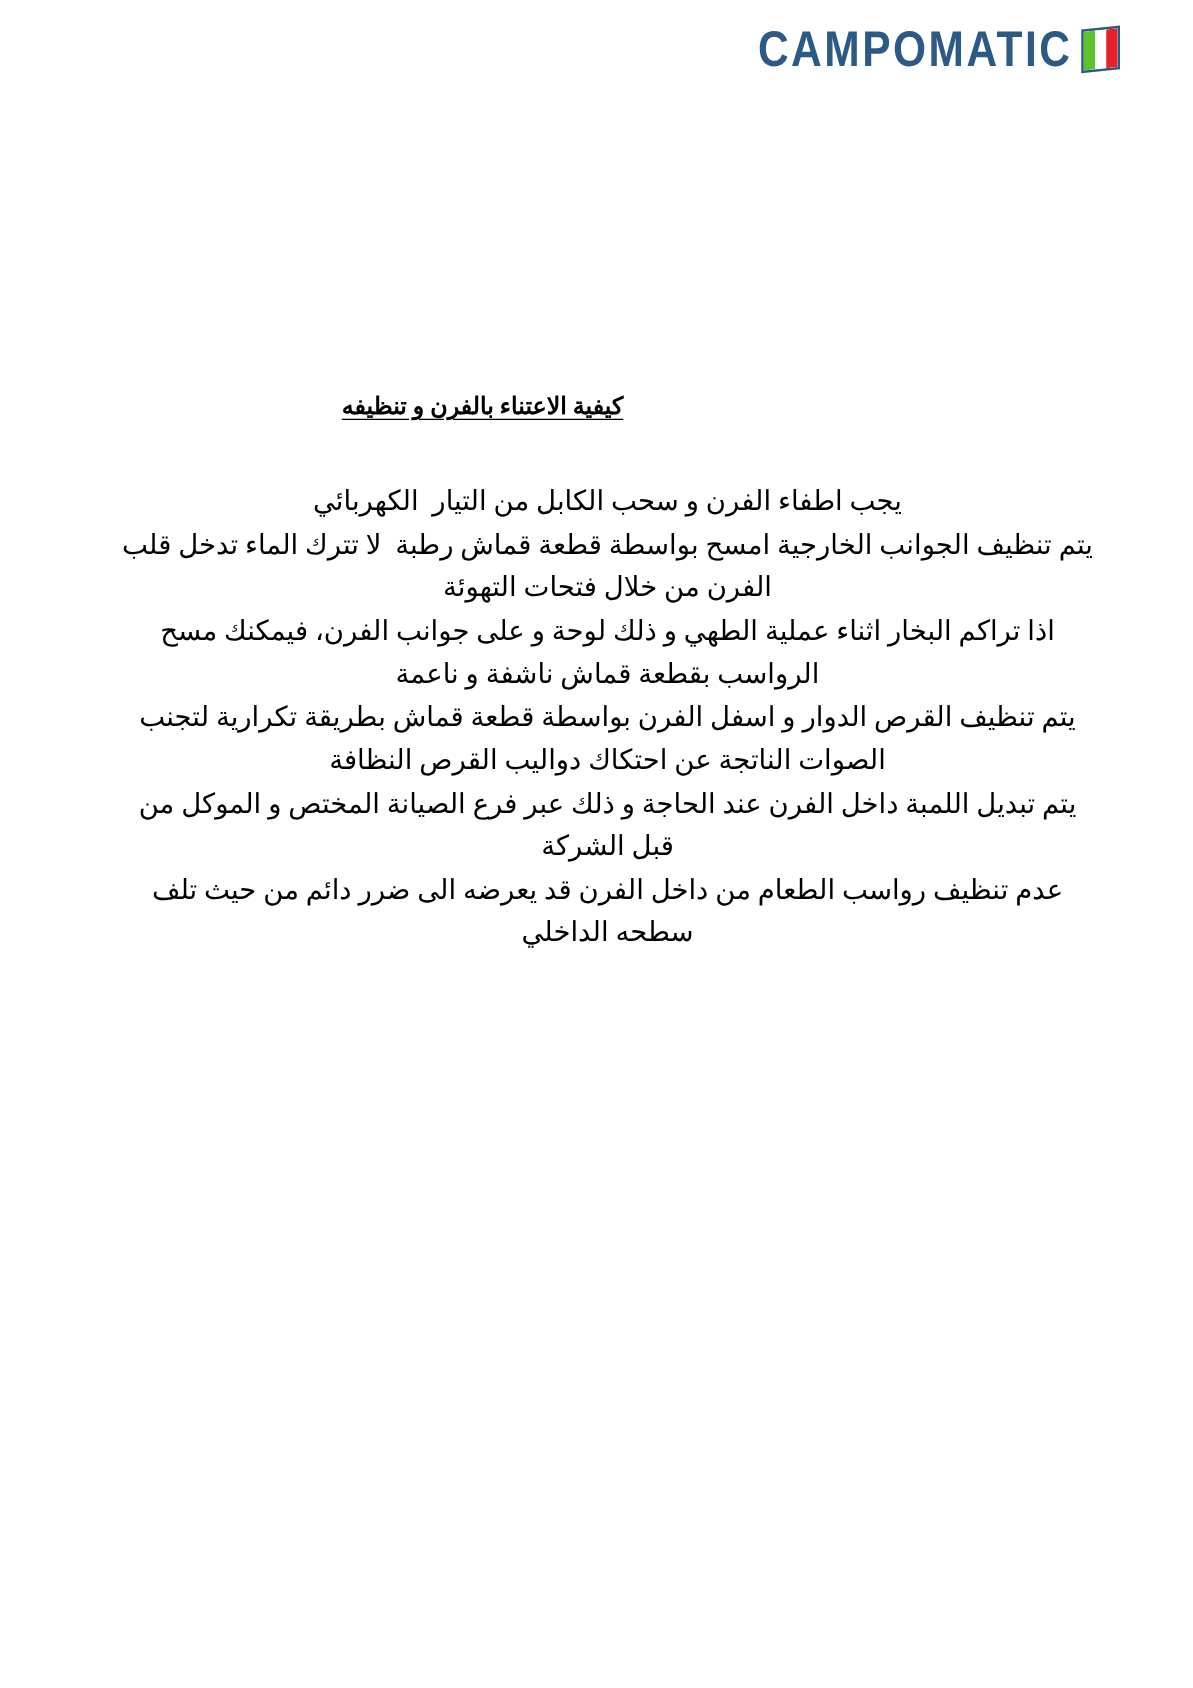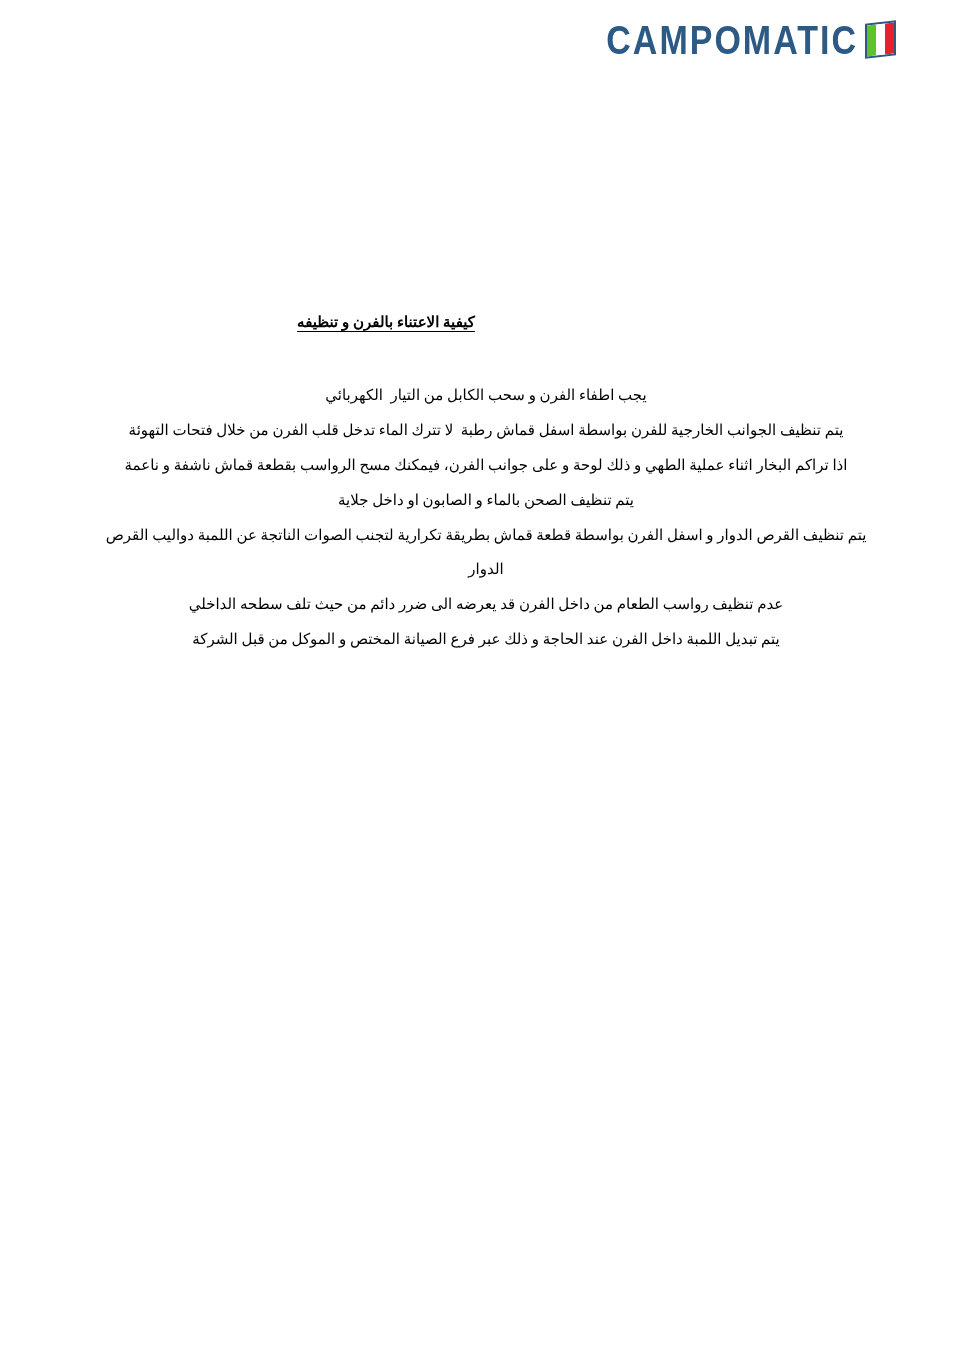--- a/index.html
+++ b/index.html
@@ -74,31 +74,31 @@
     left: 86px;
     width: 800px;
     direction: rtl;
     text-align: center;
     color: #000000;
   }
 
   .doc-title {
     font-family: "Liberation Serif", "DejaVu Serif", serif;
     font-weight: bold;
-    font-size: 15px;
+    font-size: 19px;
     line-height: 1.45;
     text-decoration: underline;
     text-underline-offset: 4px;
     margin: 0 0 44px 0;
     padding-right: 200px;
   }
 
   .para {
     font-family: "Liberation Serif", "DejaVu Serif", serif;
-    font-size: 15px;
+    font-size: 22px;
     line-height: 34px;
     margin: 0 0 1px 0;
     text-align: center;
     white-space: pre-wrap;
   }
 
   .para.indent-wide { padding: 0 6px; }
 </style>
 </head>
 <body>
@@ -116,21 +116,20 @@
       </div>
       <div class="logo-wordmark">CAMPOMATIC</div>
     </div>
   </div>
 
   <div class="doc-body">
 
     <h1 class="doc-title">كيفية الاعتناء بالفرن و تنظيفه</h1>
 
     <p class="para">يجب اطفاء الفرن و سحب الكابل من التيار  الكهربائي</p>
-    <p class="para indent-wide">يتم تنظيف الجوانب الخارجية للفرن بواسطة اسفل قماش رطبة  لا تترك الماء تدخل قلب الفرن من خلال فتحات التهوئة</p>
+    <p class="para indent-wide">يتم تنظيف الجوانب الخارجية امسح بواسطة قطعة قماش رطبة  لا تترك الماء تدخل قلب الفرن من خلال فتحات التهوئة</p>
     <p class="para indent-wide">اذا تراكم البخار اثناء عملية الطهي و ذلك لوحة و على جوانب الفرن، فيمكنك مسح الرواسب بقطعة قماش ناشفة و ناعمة</p>
-    <p class="para">يتم تنظيف الصحن بالماء و الصابون او داخل جلاية</p>
-    <p class="para indent-wide">يتم تنظيف القرص الدوار و اسفل الفرن بواسطة قطعة قماش بطريقة تكرارية لتجنب الصوات الناتجة عن اللمبة دواليب القرص الدوار</p>
+    <p class="para indent-wide">يتم تنظيف القرص الدوار و اسفل الفرن بواسطة قطعة قماش بطريقة تكرارية لتجنب الصوات الناتجة عن احتكاك دواليب القرص النظافة</p>
+    <p class="para indent-wide">يتم تبديل اللمبة داخل الفرن عند الحاجة و ذلك عبر فرع الصيانة المختص و الموكل من قبل الشركة</p>
     <p class="para indent-wide">عدم تنظيف رواسب الطعام من داخل الفرن قد يعرضه الى ضرر دائم من حيث تلف سطحه الداخلي</p>
-    <p class="para indent-wide">يتم تبديل اللمبة داخل الفرن عند الحاجة و ذلك عبر فرع الصيانة المختص و الموكل من قبل الشركة</p>
 
   </div>
 </div>
 
 </body></html>

